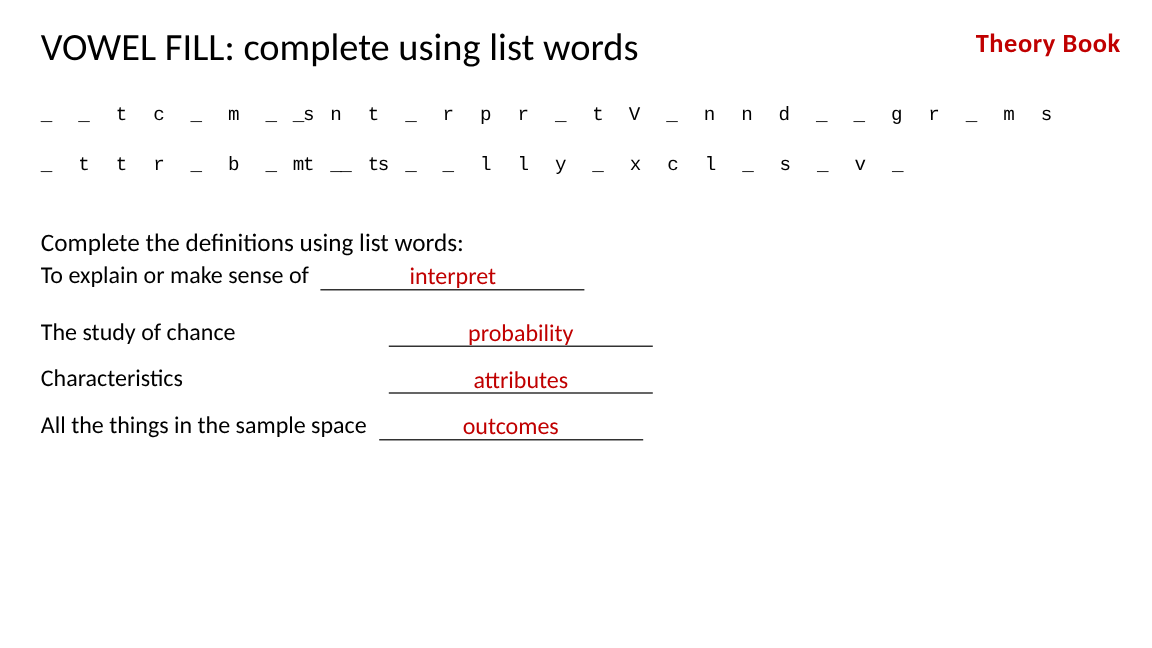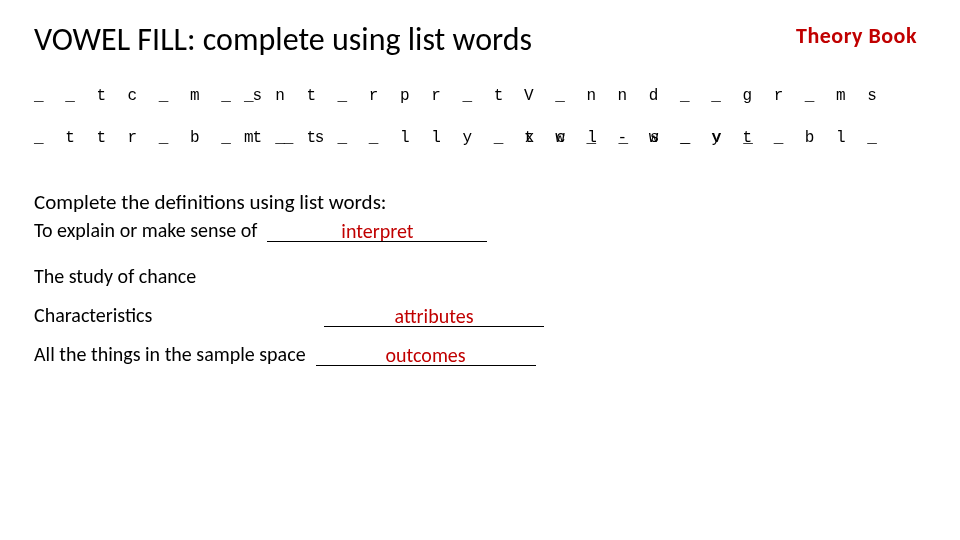--- a/index.html
+++ b/index.html
@@ -15,21 +15,21 @@
   .page {
     position: relative;
     width: 960px;
     height: 540px;
     box-sizing: border-box;
     padding: 20px 34px 0 34px;
   }
   .theory {
     position: absolute;
     top: 22px;
-    right: 43px;
+    right: 26px;
     font-weight: 800;
     font-size: 22px;
     color: #c00000;
     text-shadow:
       -1px -1px 0 #fff,
        1px -1px 0 #fff,
       -1px  1px 0 #fff,
        1px  1px 0 #fff;
     letter-spacing: 0.5px;
   }
@@ -93,37 +93,39 @@
   <div class="theory">Theory Book</div>
 
   <h1 class="main">VOWEL FILL: complete using list words</h1>
 
   <div class="vowel-grid">
     <div class="cell">_ _ t c _ m _ s</div>
     <div class="cell">_ n t _ r p r _ t</div>
     <div class="cell">V _ n n   d _ _ g r _ m s</div>
     <div class="cell">_ t t r _ b _ t _ s</div>
     <div class="cell">m _ t _ _ l l y _ x c l _ s _ v _</div>
-    <div class="cell">t w _ - w _ y   t _ b l _</div>
   </div>
 
   <h1 class="defs">Complete the definitions using list words:</h1>
 
   <div class="def-row first">
     <span class="clue">To explain or make sense of</span>
     <span class="gap"></span>
     <span class="blank">
       <span class="answer">interpret</span>
     </span>
   </div>
 
 
   <div class="def-row">
     <span class="clue" style="min-width:280px">The study of chance</span>
     <span class="gap"></span>
+    <span class="blank">
+      <span class="answer">probability</span>
+    </span>
   </div>
 
   <div class="def-row">
     <span class="clue" style="min-width:280px">Characteristics</span>
     <span class="gap"></span>
     <span class="blank">
       <span class="answer">attributes</span>
     </span>
   </div>
 

